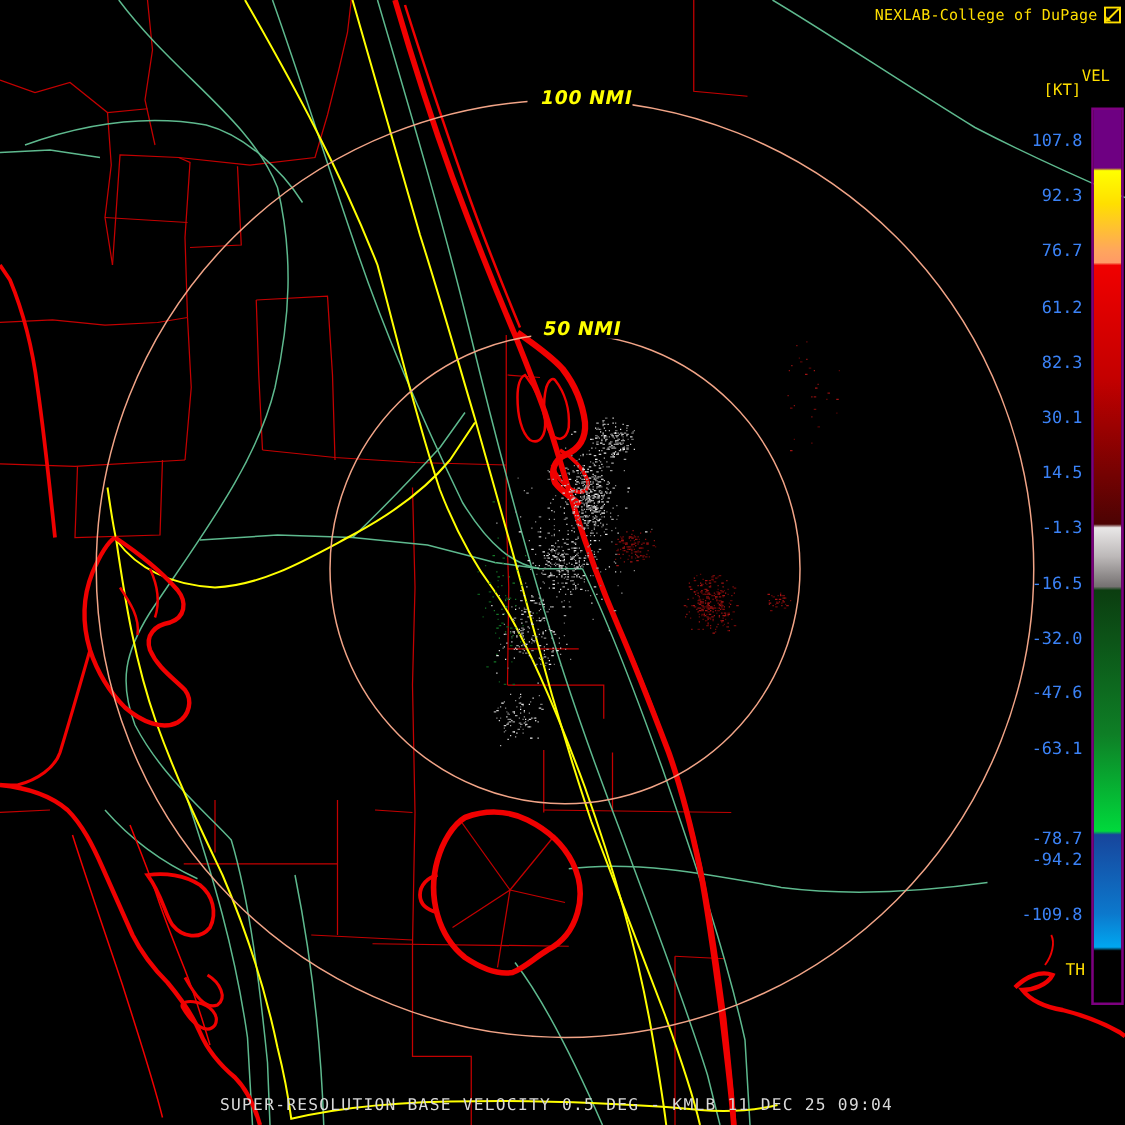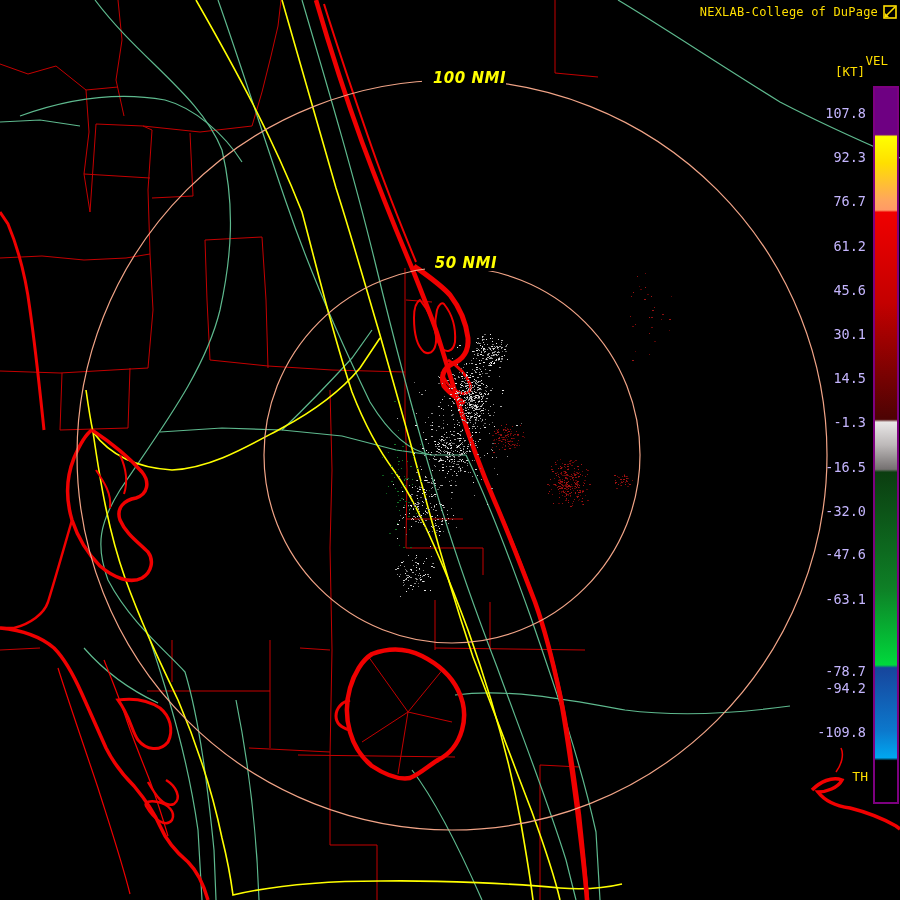--- a/index.html
+++ b/index.html
@@ -20,21 +20,21 @@
     text-align:right;line-height:16px;height:16px;
   }
   .legend-title{right:12px;top:53px;font-size:12.5px;color:#ffdf00;}
   .legend-units{right:35px;top:64px;font-size:12.5px;color:#ffdf00;}
   .legend-th{right:32px;top:769px;font-size:13px;color:#ffdf00;}
   .colorbar{
     position:absolute;left:873px;top:86px;width:22px;height:714px;
     border:2px solid #7d0080;box-sizing:content-box;background:#000;
   }
   .tick{
-    position:absolute;right:34px;font-size:13.5px;line-height:16px;color:#c4b5fd;
+    position:absolute;right:34px;font-size:13.5px;line-height:16px;color:#3b82f6;
   }
   .caption{
     left:176px;top:877px;font-size:13px;letter-spacing:1px;color:#d9d9d9;
   }
 </style>
 </head>
 <body>
 
 <div class="stage">
 
@@ -1888,27 +1888,28 @@
   </div>
 
   <div class="lbl legend-title">VEL</div>
   <div class="lbl legend-units">[KT]</div>
   <div class="colorbar" id="colorbar" style="background: linear-gradient(rgb(110, 0, 130) 0%, rgb(110, 0, 130) 6.5%, rgb(255, 255, 0) 6.8%, rgb(255, 223, 0) 10.5%, rgb(255, 165, 94) 15.8%, rgb(255, 154, 102) 17.1%, rgb(240, 0, 0) 17.4%, rgb(196, 0, 0) 30%, rgb(76, 3, 3) 46.4%, rgb(233, 231, 231) 46.8%, rgb(189, 185, 185) 50%, rgb(117, 113, 113) 53.4%, rgb(11, 61, 16) 53.8%, rgb(14, 127, 38) 70%, rgb(0, 217, 60) 80.8%, rgb(23, 69, 156) 81.2%, rgb(12, 120, 204) 90%, rgb(0, 167, 240) 93.8%, rgb(0, 0, 0) 94.2%, rgb(0, 0, 0) 100%);"></div>
   <div id="ticks">
       <div class="tick" style="top: 105px;">107.8</div>
       <div class="tick" style="top: 149.2px;">92.3</div>
       <div class="tick" style="top: 193.4px;">76.7</div>
       <div class="tick" style="top: 237.6px;">61.2</div>
-      <div class="tick" style="top: 281.8px;">45.6</div>
+      <div class="tick" style="top: 281.8px;">82.3</div>
       <div class="tick" style="top: 326px;">30.1</div>
       <div class="tick" style="top: 370.2px;">14.5</div>
       <div class="tick" style="top: 414.4px;">-1.3</div>
       <div class="tick" style="top: 458.6px;">-16.5</div>
       <div class="tick" style="top: 502.8px;">-32.0</div>
       <div class="tick" style="top: 546px;">-47.6</div>
       <div class="tick" style="top: 591.2px;">-63.1</div>
       <div class="tick" style="top: 663px;">-78.7</div>
       <div class="tick" style="top: 679.6px;">-94.2</div>
       <div class="tick" style="top: 723.8px;">-109.8</div>
     </div>
   <div class="lbl legend-th">TH</div>
 
+  <div class="lbl caption">SUPER-RESOLUTION BASE VELOCITY 0.5 DEG - KMLB 11 DEC 25 09:04</div>
 </div>
 
 </body></html>

